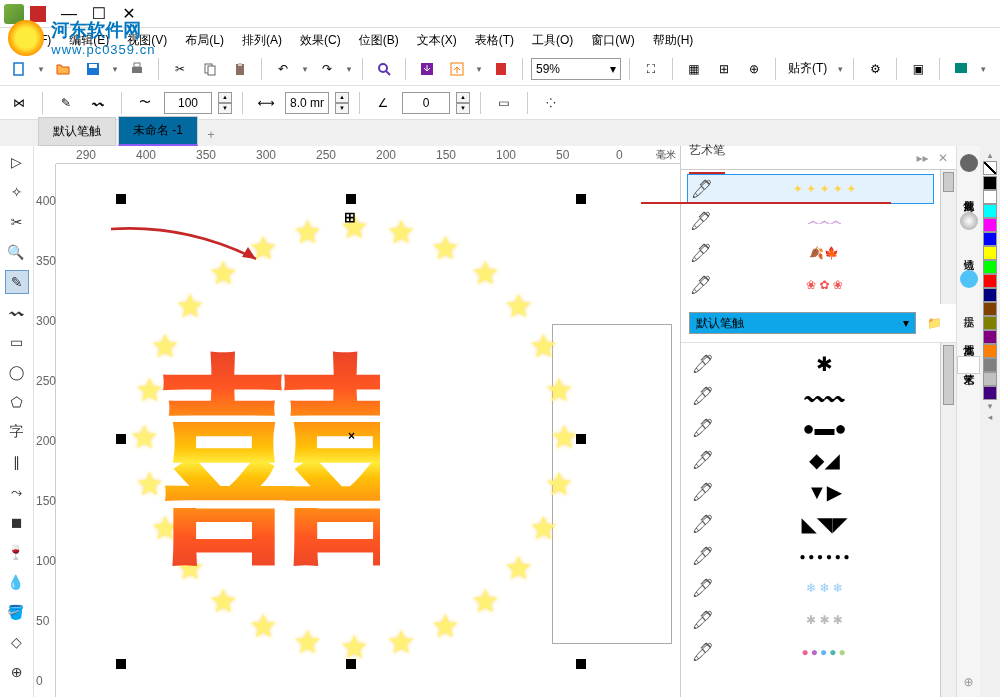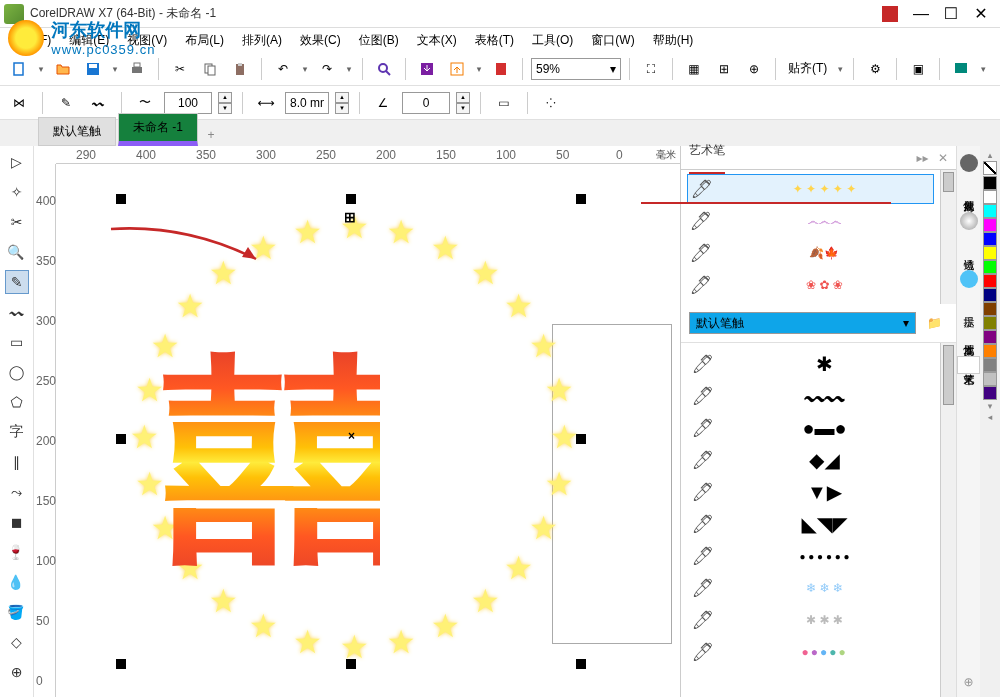--- a/index.html
+++ b/index.html
@@ -21,21 +21,21 @@
 .tb-sep{width:1px;height:22px;background:#ccc;margin:0 4px}
 .tb-dd{width:10px;text-align:center;color:#666;font-size:9px;cursor:pointer}
 .zoom-combo{width:90px;height:22px;border:1px solid #999;display:flex;align-items:center;padding:0 4px;justify-content:space-between}
 .tb-text{padding:0 4px}
 .propbar{height:34px;display:flex;align-items:center;padding:0 6px;gap:6px;border-bottom:1px solid #e0e0e0}
 .prop-input{width:48px;height:22px;border:1px solid #999;padding:0 4px;text-align:center}
 .spinner{width:14px;height:22px;display:flex;flex-direction:column}
 .spinner div{flex:1;border:1px solid #999;font-size:6px;display:flex;align-items:center;justify-content:center;background:#f5f5f5}
 .tabs{height:26px;display:flex;align-items:flex-end;padding-left:38px;background:#f0f0f0}
 .tab{padding:5px 14px;background:#e0e0e0;border:1px solid #ccc;margin-right:2px;cursor:pointer}
-.tab.active{background:#15803d;border-bottom:5px solid #8b5cf6}
+.tab.active{background:#0369a1;border-bottom:2px solid #8b5cf6}
 .tab-add{width:22px;height:22px;display:flex;align-items:center;justify-content:center;color:#888;cursor:pointer}
 .workspace{display:flex;height:calc(697px - 28px - 24px - 34px - 34px - 26px)}
 .tool-palette{width:34px;background:#fff;border-right:1px solid #e0e0e0;display:flex;flex-direction:column;align-items:center;padding-top:4px;gap:6px}
 .tool{width:24px;height:24px;display:flex;align-items:center;justify-content:center;cursor:pointer;font-size:14px;color:#333}
 .tool.active{background:#cde;border:1px solid #69c}
 .canvas-area{flex:1;position:relative;background:#fff;overflow:hidden}
 .ruler-h{position:absolute;top:0;left:22px;right:0;height:18px;background:#fff;border-bottom:1px solid #ccc;display:flex;font-size:9px;color:#666}
 .ruler-h span{position:absolute;top:2px}
 .ruler-v{position:absolute;top:18px;left:0;width:22px;bottom:0;background:#fff;border-right:1px solid #ccc;font-size:9px;color:#666}
 .ruler-v span{position:absolute;left:2px;writing-mode:horizontal-tb}
@@ -80,21 +80,20 @@
 <div class="watermark">
   <span class="wm-logo"></span>
   <span class="wm-text">
     <div class="wm-cn">河东软件网</div>
     <div class="wm-url">www.pc0359.cn</div>
   </span>
 </div>
 
 <div class="titlebar">
   <div class="app-icon"></div>
-  <div class="title-text">CorelDRAW X7 (64-Bit) - 未命名 -1</div>
   <div class="user-badge"></div>
   <div class="win-btn">—</div>
   <div class="win-btn">☐</div>
   <div class="win-btn">✕</div>
 </div>
 
 <div class="menubar">
   <div class="menu-item">文件(F)</div>
   <div class="menu-item">编辑(E)</div>
   <div class="menu-item">视图(V)</div>

